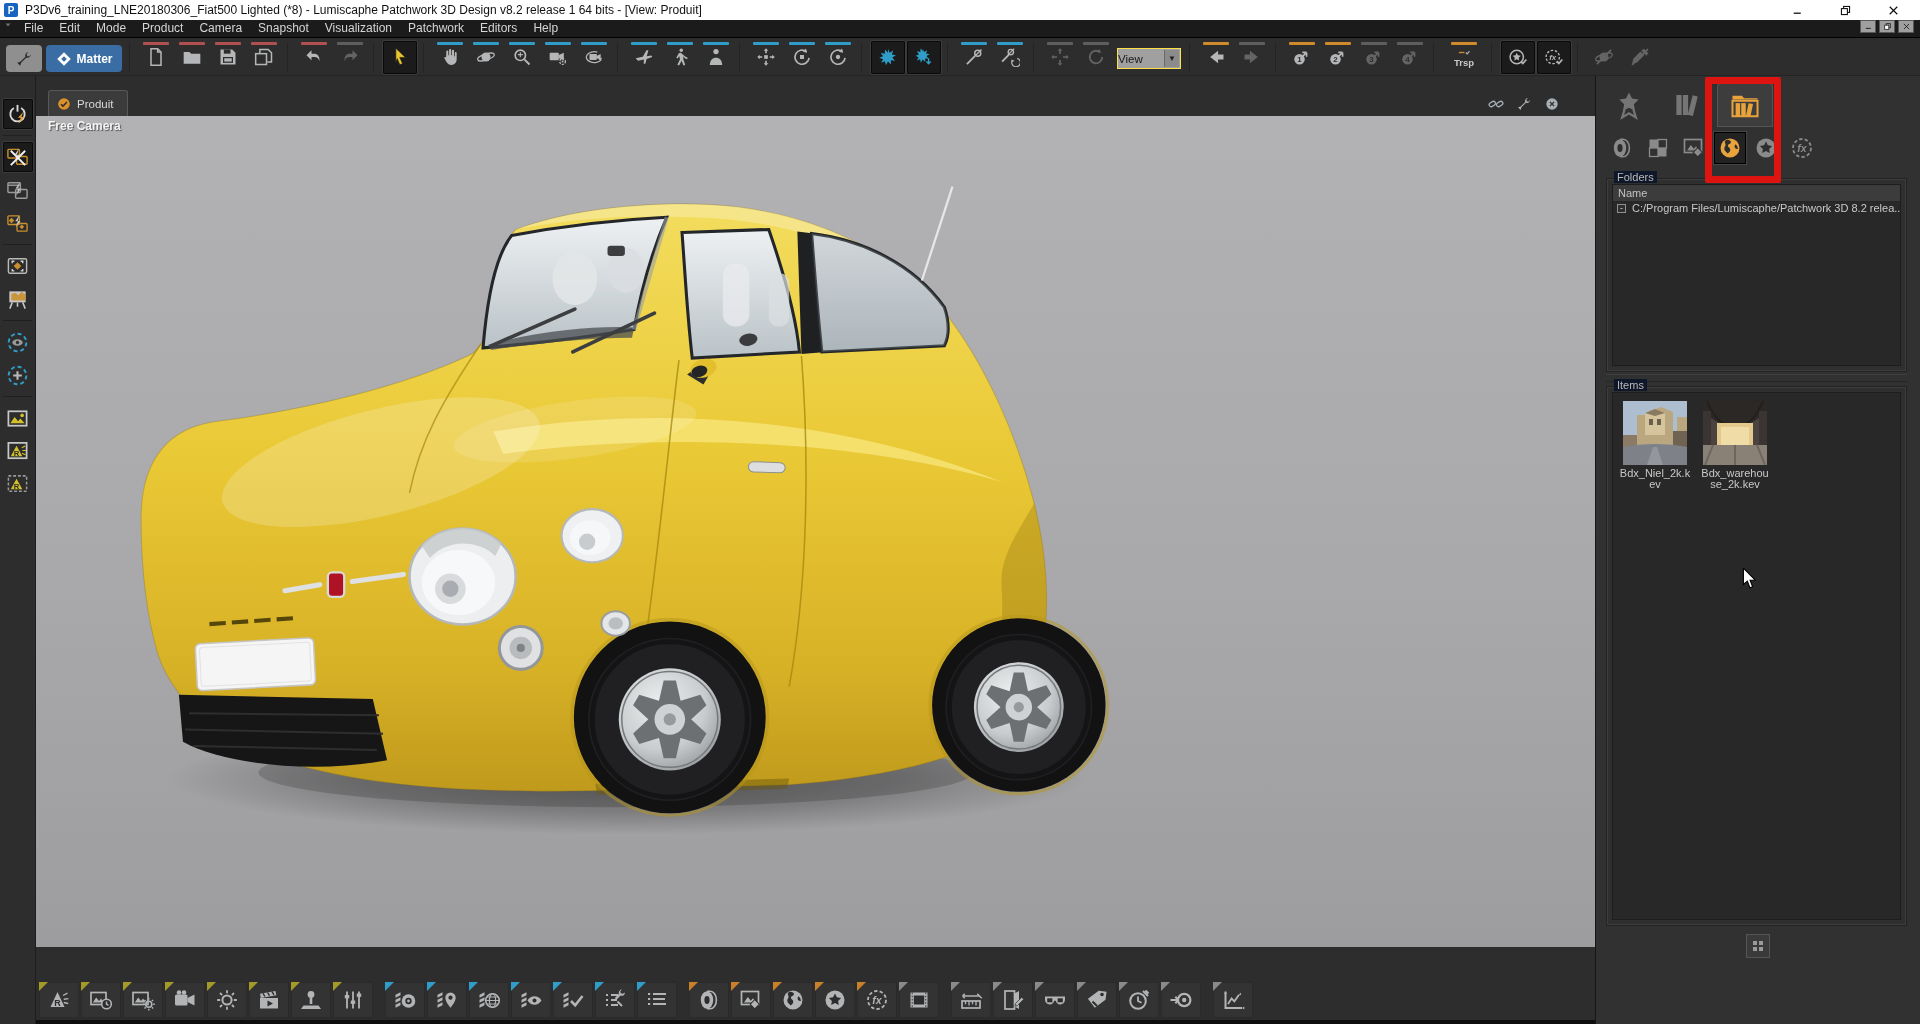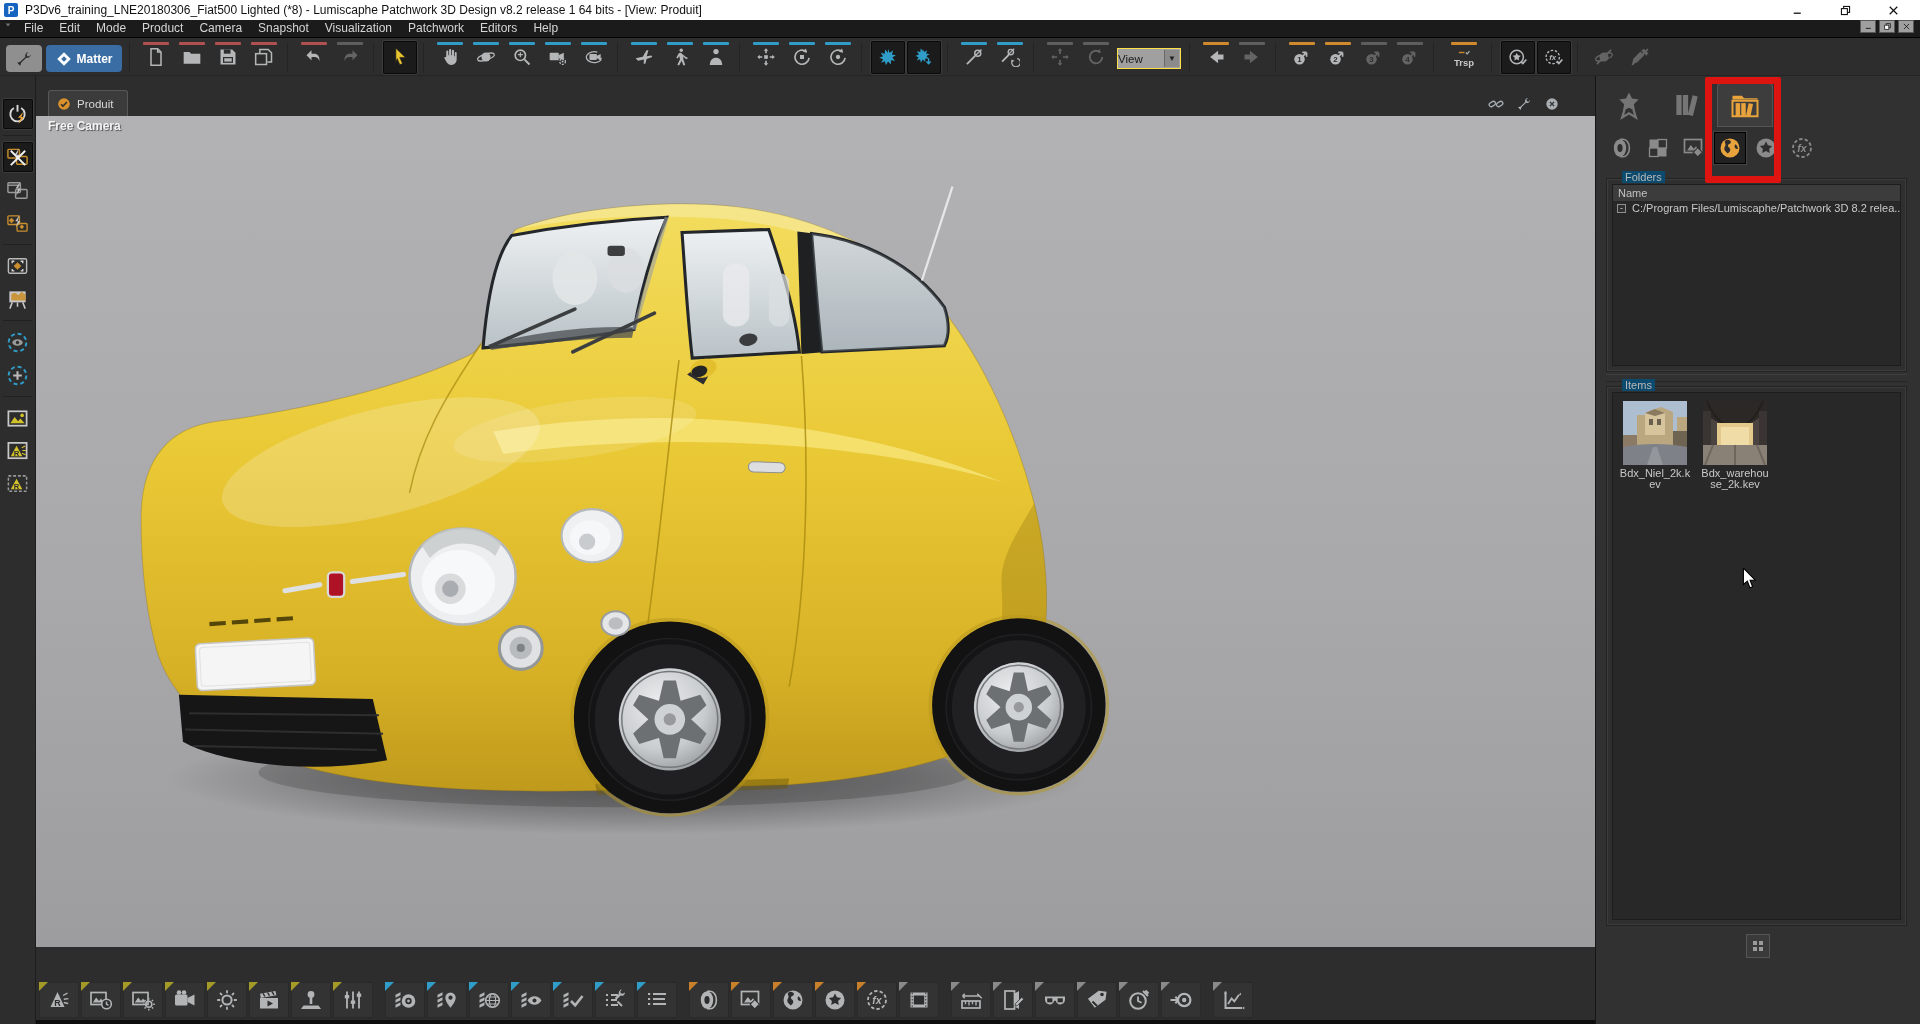--- a/index.html
+++ b/index.html
@@ -70,21 +70,21 @@
   
   .rpanel{position:absolute;left:1595px;top:76px;width:325px;bottom:0;background:#313131;border-left:1px solid #161616;}
   .ptabs{position:absolute;left:6px;top:8px;display:flex;gap:4px;}
   .ptab{width:54px;height:42px;display:flex;align-items:center;justify-content:center;color:#757575;border-radius:3px 3px 0 0;}
   .ptab .ic{width:30px;height:30px;}
   .ptab.active{background:#3d3d3d;box-shadow:0 0 0 1px #555;color:#e8a33d;}
   .pfils{position:absolute;left:10px;top:56px;display:flex;gap:4px;}
   .pfil{width:32px;height:32px;display:flex;align-items:center;justify-content:center;color:#8a8a8a;}
   .pfil .ic{width:24px;height:24px;}
   .pfil.active{background:#222;box-shadow:inset 0 0 0 1px #000,0 0 0 1px #444;color:#e8a33d;}
-  .grouplabel{position:absolute;left:26px;font-size:11px;color:#b9b9b9;background:#0c4a6e;padding:0 3px;z-index:2;text-align:center;}
+  .grouplabel{position:absolute;left:18px;font-size:11px;color:#b9b9b9;background:#0f172a;padding:0 3px;z-index:2;text-align:center;}
   .groupbox{position:absolute;left:10px;right:13px;border:1px solid #232323;box-shadow:0 0 0 1px #3c3c3c inset;background:#2f2f2f;padding:5px;}
   .treebox{background:#282828;border:1px solid #1d1d1d;height:100%;overflow:hidden;}
   .theader{height:17px;background:#3c3c3c;border-bottom:1px solid #262626;color:#c2c2c2;font-size:11px;display:flex;align-items:center;padding-left:5px;}
   .trow{display:flex;align-items:center;height:13px;font-size:11px;color:#c9c9c9;white-space:nowrap;overflow:hidden;}
   .trow .exp{width:9px;height:9px;border:1px solid #8f8f8f;background:#2f2f2f;color:#cfcfcf;font-size:9px;line-height:7px;text-align:center;margin:0 3px 0 4px;flex:none;}
   .trow .vdot{width:1px;height:13px;border-left:1px dotted #7d7d7d;margin-left:14px;flex:none;}
   .trow.lastc .vdot{height:7px;align-self:flex-start;}
   .trow .hdot{width:8px;height:1px;border-top:1px dotted #7d7d7d;flex:none;}
   .trow .tlabel{padding:0 3px;line-height:13px;}
   .trow .tlabel.sel{background:#505050;color:#fff;}

